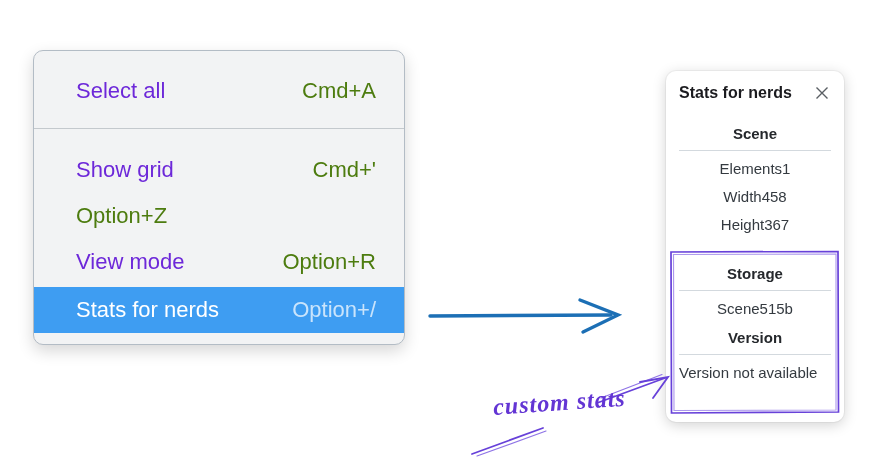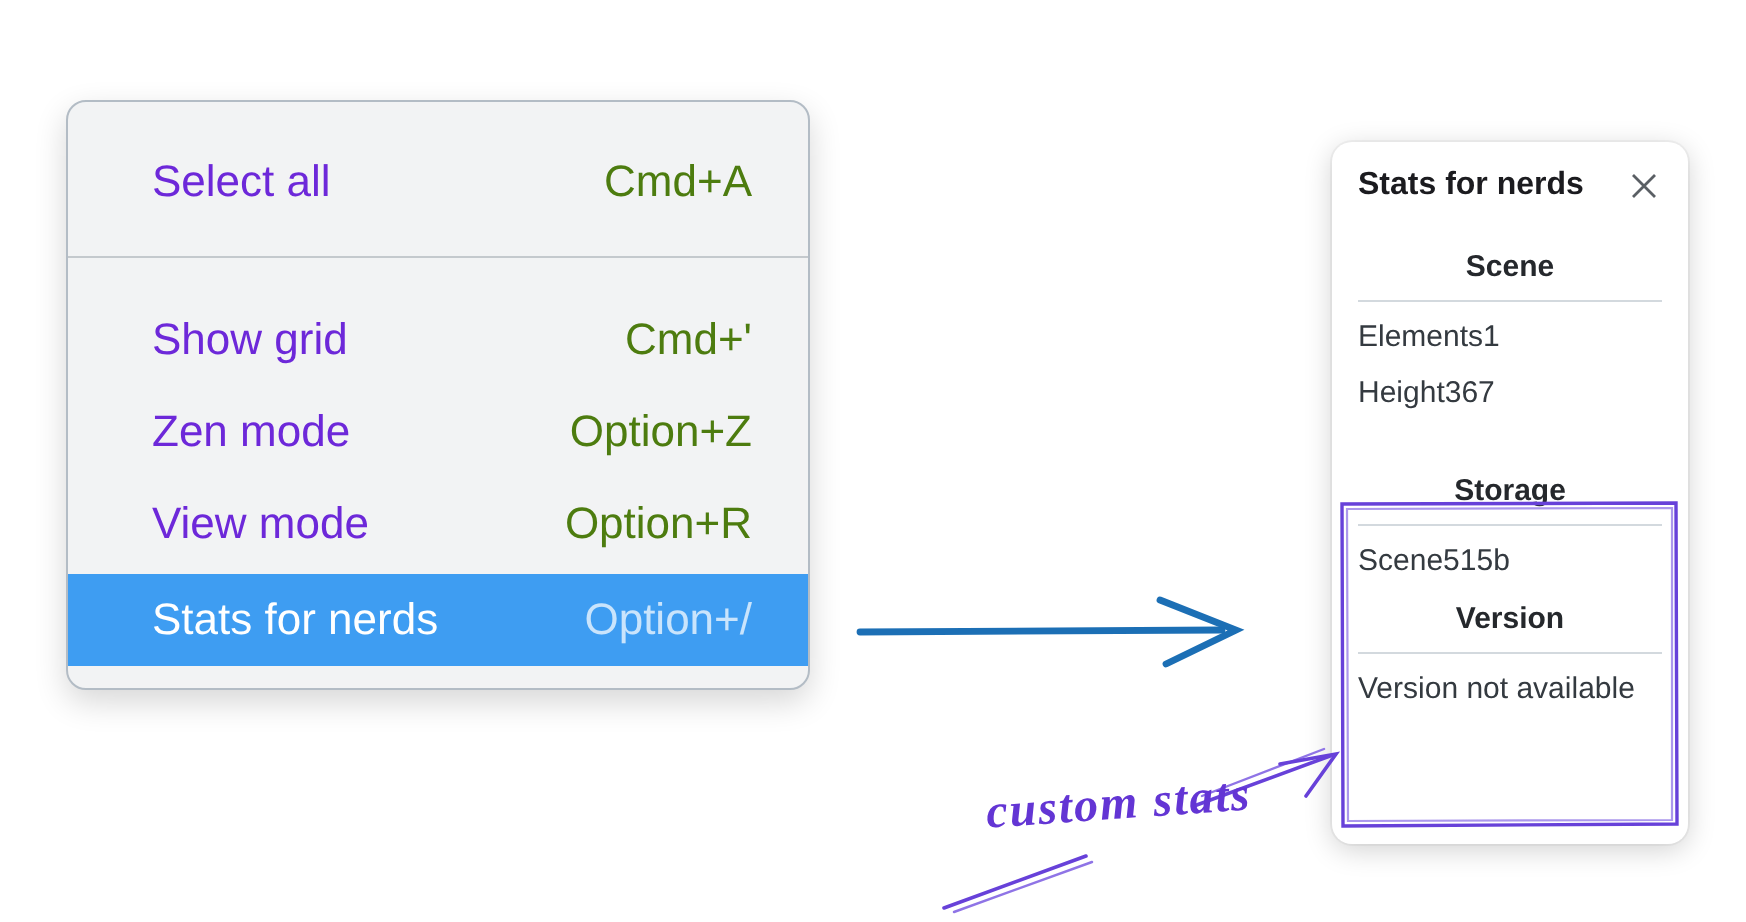--- a/index.html
+++ b/index.html
@@ -34,21 +34,21 @@
     padding:12px 13px 10px 13px; font-size:15px; color:#343a40;
   }
   .panel-header { display:flex; justify-content:space-between; align-items:center; height:20px; }
   .panel-title { font-weight:700; font-size:16px; color:#1b1b1f; }
   .close-btn { width:18px; height:18px; display:flex; align-items:center; justify-content:center; cursor:pointer; }
   .sec-heading { text-align:center; font-weight:700; font-size:15px; color:#25282c; }
   .h-scene { margin-top:22px; }
   .h-storage { margin-top:26px; }
   .h-version { margin-top:6px;text-align:center; }
   .sec-divider { height:1px; background:#d3d9de; margin:8px 0 4px 0; }
-  .stat-row { display:flex; justify-content:flex-start; line-height:28px; }
+  .stat-row { display:flex; justify-content:center; line-height:28px; }
   .stat-note { line-height:28px; margin-top:4px; white-space:nowrap; }
 
   
   .overlay { position:absolute; left:0; top:0; pointer-events:none; }
   .custom-stats-label {
     position:absolute; left:493px; top:388px; width:170px;
     font-family:"Liberation Serif", serif; font-style:italic; font-weight:600;
     font-size:24px; letter-spacing:1px; color:#6335d4;
     transform:rotate(-4deg); white-space:nowrap;
   }
@@ -62,21 +62,20 @@
     <div class="menu-item first">
       <span class="mi-label">Select all</span>
       <span class="mi-shortcut">Cmd+A</span>
     </div>
     <div class="menu-divider"></div>
     <div class="menu-item">
       <span class="mi-label">Show grid</span>
       <span class="mi-shortcut">Cmd+'</span>
     </div>
     <div class="menu-item">
-      <span class="mi-label">Zen mode</span>
       <span class="mi-shortcut">Option+Z</span>
     </div>
     <div class="menu-item">
       <span class="mi-label">View mode</span>
       <span class="mi-shortcut">Option+R</span>
     </div>
     <div class="menu-item highlighted">
       <span class="mi-label">Stats for nerds</span>
       <span class="mi-shortcut">Option+/</span>
     </div>
@@ -90,20 +89,24 @@
           <path d="M1.5 1.5 L12.5 12.5 M12.5 1.5 L1.5 12.5" stroke="#5a5f64" stroke-width="1.4" fill="none"></path>
         </svg>
       </span>
     </div>
 
     <div class="sec-heading h-scene">Scene</div>
     <div class="sec-divider"></div>
     <div class="stat-row">
       <span>Elements</span>
       <span>1</span>
+    </div>
+    <div class="stat-row">
+      <span>Width</span>
+      <span>458</span>
     </div>
     <div class="stat-row">
       <span>Height</span>
       <span>367</span>
     </div>
 
     <div class="sec-heading h-storage">Storage</div>
     <div class="sec-divider"></div>
     <div class="stat-row">
       <span>Scene</span>

